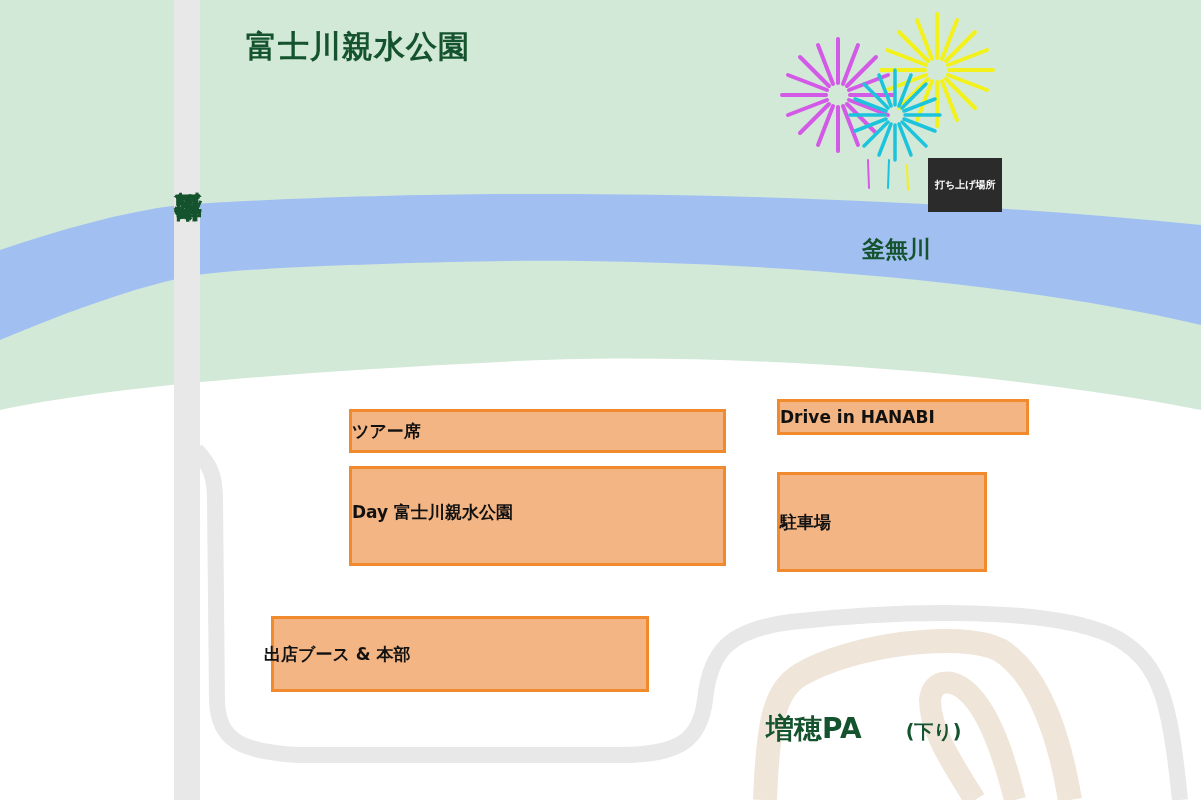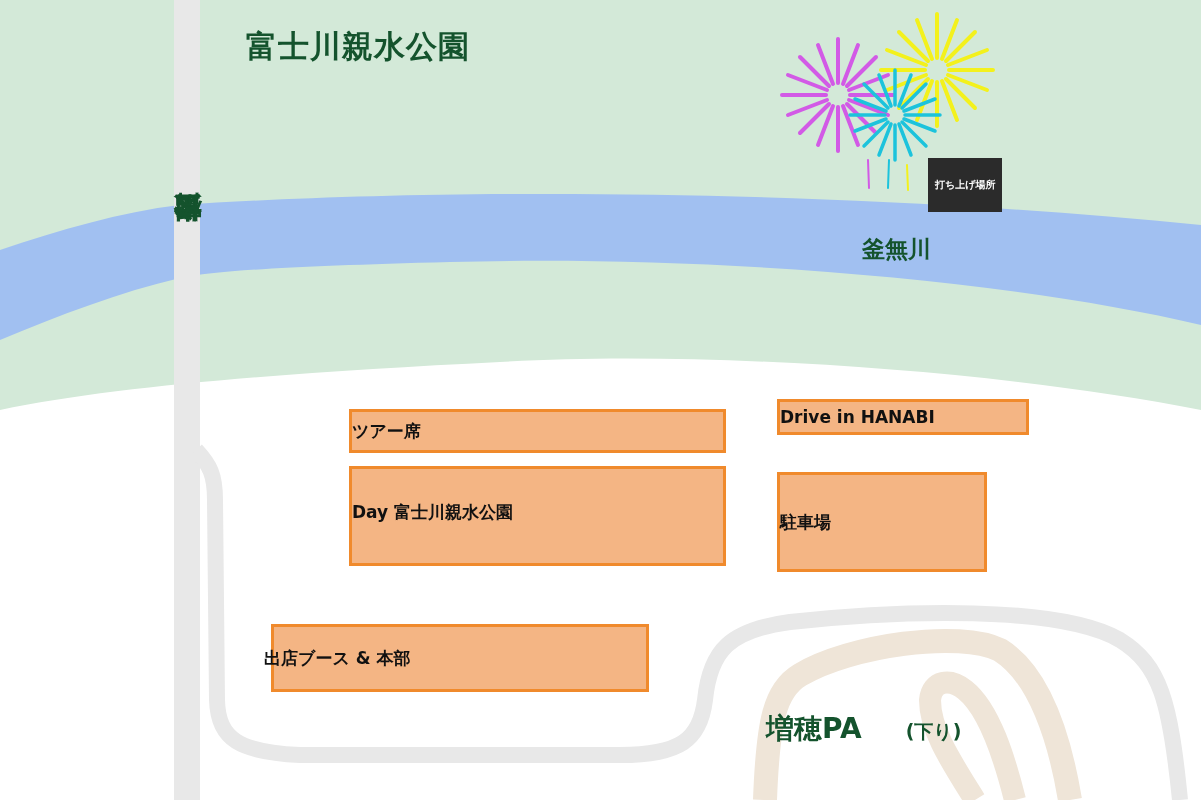--- a/index.html
+++ b/index.html
@@ -105,21 +105,21 @@
 <div class="label river-name">釜無川</div>
 <div class="label bridge-name">富士川大橋</div>
 <div class="launch-tag">打ち上げ場所</div>
 
 <div class="zone" style="left:349px;top:409px;width:377px;height:44px;">
   <span class="zone-label">ツアー席</span>
 </div>
 <div class="zone" style="left:349px;top:466px;width:377px;height:100px;">
   <span class="zone-label" style="top:-4px;">Day 富士川親水公園</span>
 </div>
-<div class="zone" style="left:271px;top:616px;width:378px;height:68px;margin-top:8px;">
+<div class="zone" style="left:271px;top:616px;width:378px;height:76px;">
   <span class="zone-label" style="left:-10px;">出店ブース &amp; 本部</span>
 </div>
 <div class="zone" style="left:777px;top:399px;width:252px;height:36px;">
   <span class="zone-label">Drive in HANABI</span>
 </div>
 <div class="zone" style="left:777px;top:472px;width:210px;height:100px;">
   <span class="zone-label">駐車場</span>
 </div>
 
 <div class="label pa-label">

